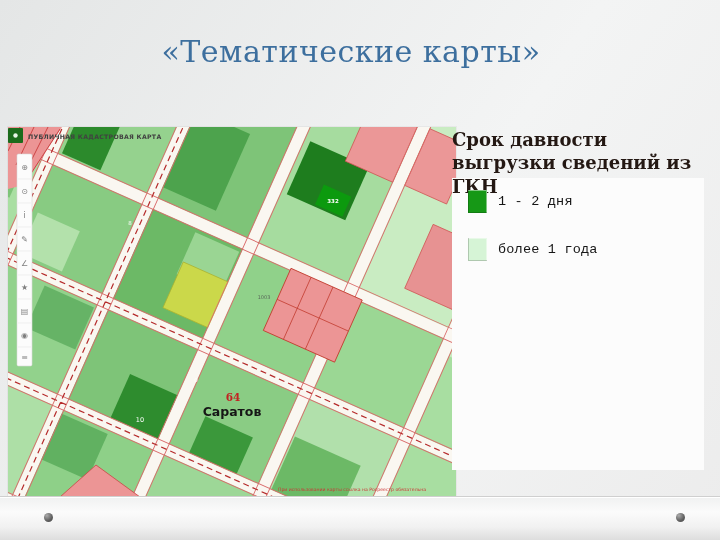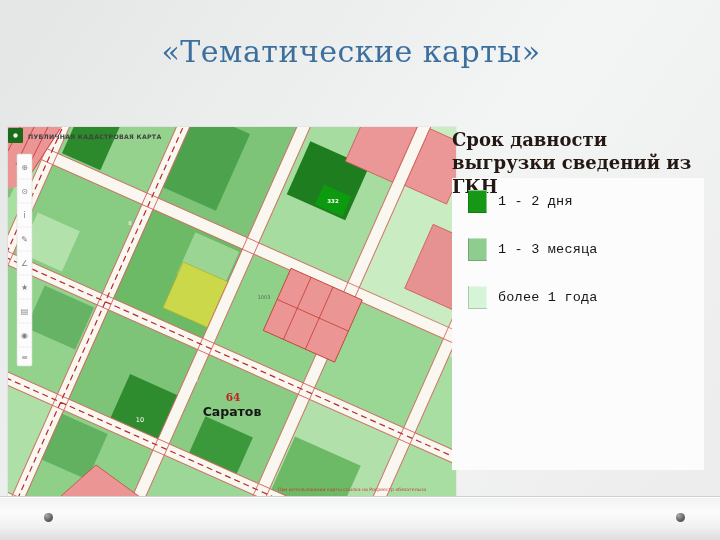--- a/index.html
+++ b/index.html
@@ -154,24 +154,20 @@
 
   <div class="legend-panel"></div>
   <div class="legend-heading" style="color: rgb(36, 24, 19);">Срок давности выгрузки сведений из ГКН</div>
 
   <div class="legend-list">
     <div class="legend-item">
       <div class="legend-swatch" style="background: rgb(22, 152, 22);"></div>
       <div class="legend-label">1 - 2 дня</div>
     </div>
     <div class="legend-item">
-      <div class="legend-swatch" style="background: rgb(143, 204, 143);"></div>
-      <div class="legend-label">1 - 3 месяца</div>
-    </div>
-    <div class="legend-item">
       <div class="legend-swatch" style="background: rgb(214, 244, 214);"></div>
       <div class="legend-label">более 1 года</div>
     </div>
   </div>
 
   <div class="footer">
     <div class="footer-dot left"></div>
     <div class="footer-dot right"></div>
   </div>
 

